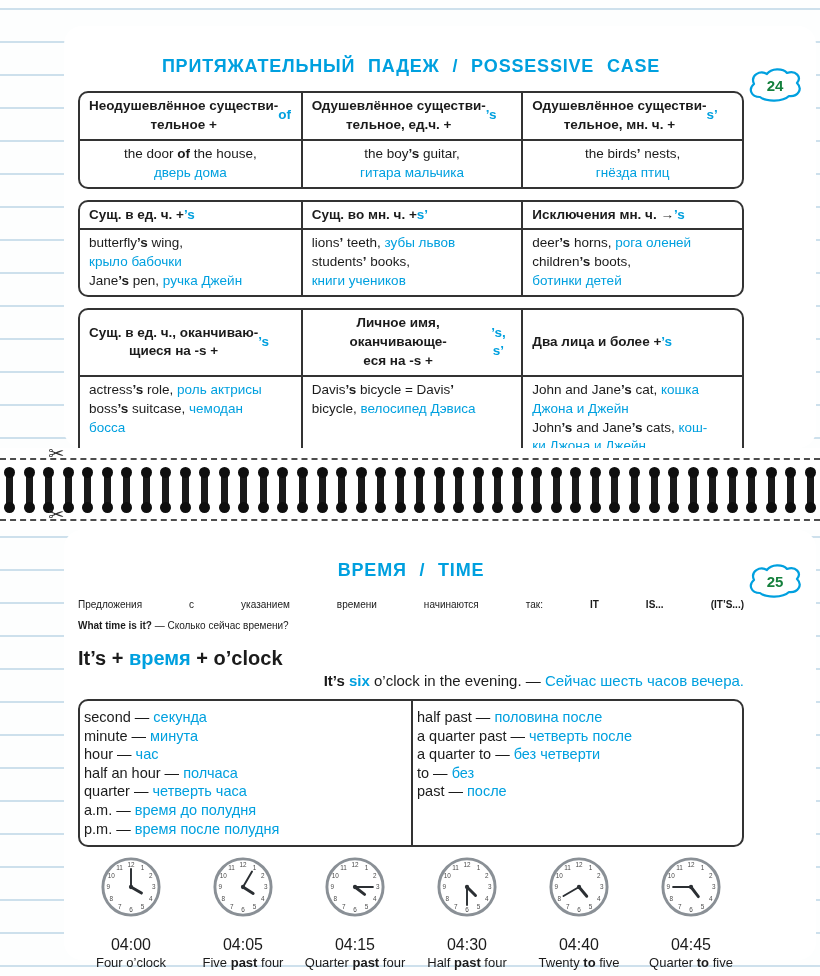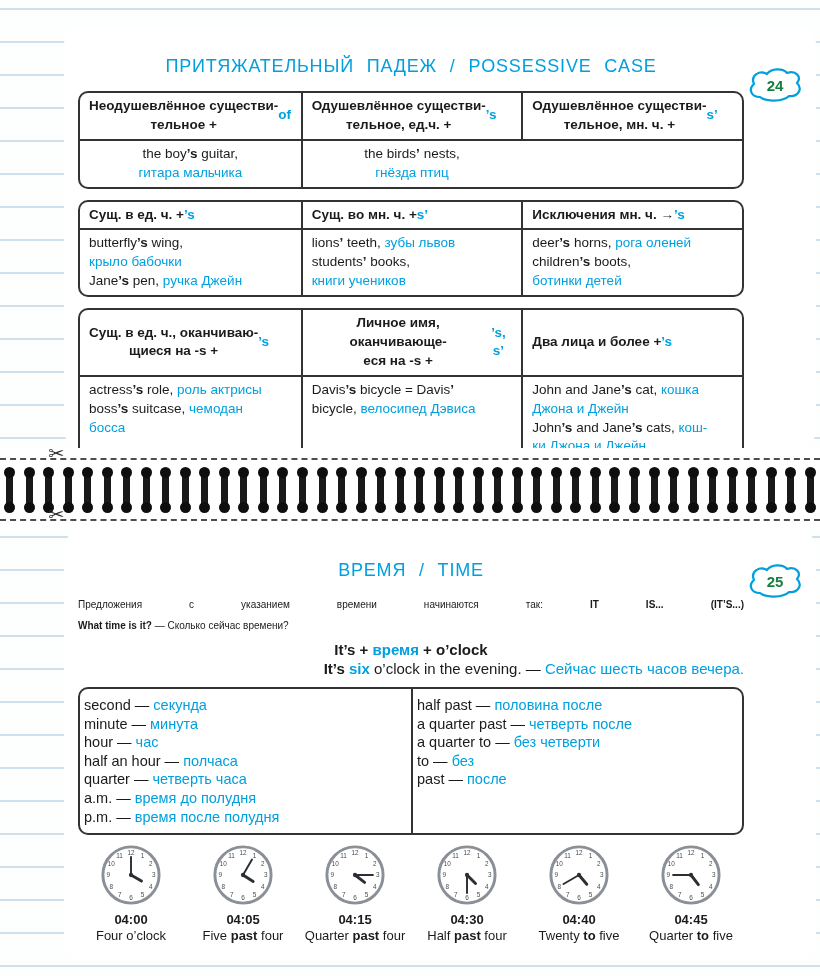--- a/index.html
+++ b/index.html
@@ -10,21 +10,21 @@
     font-family:"Liberation Sans","DejaVu Sans",sans-serif;color:var(--ink);
     background-color:#fdfefe;
     background-image:linear-gradient(to bottom, var(--line) 2px, transparent 2px);
     background-size:100% 33px;
     background-position:0 8px;
   }
   .card{position:absolute;left:64px;width:752px;background:#fff;border-radius:18px;}
   .card-possessive{top:26px;height:422px}
   .card-time{top:530px;height:430px}
   .content{margin:0 72px 0 14px}
-  .card-title{margin:0;padding-top:30px;text-align:center;font-size:18px;font-weight:normal;
+  .card-title{margin:0;padding-top:30px;text-align:center;font-size:18px;font-weight:bold;
     color:var(--accent);letter-spacing:.8px;word-spacing:7px}
   .cy{color:var(--accent)}
   b{font-weight:bold}
 
   
   .page-badge{position:absolute;width:58px;height:38px;right:12px}
   .card-possessive .page-badge{top:40px}
   .card-time .page-badge{top:32px}
   .page-badge svg{position:absolute;inset:0}
   .badge-num{position:absolute;inset:0;display:flex;align-items:center;justify-content:center;
@@ -48,29 +48,29 @@
   .coils{display:flex;justify-content:space-between;align-items:center;height:46px;margin:7px 6px 6px}
   .coil{width:7px;height:44px;background:#191919;border-radius:3.5px;position:relative}
   .coil::before,.coil::after{content:"";position:absolute;left:-2px;width:11px;height:11px;
     border-radius:50%;background:#0e0e0e}
   .coil::before{top:-1px}
   .coil::after{bottom:-1px}
 
   
   .intro{margin:13px 0 0;font-size:10px;line-height:21px}
   .jline{display:inline-block;width:100%;text-align:justify;text-align-last:justify}
-  .formula{margin:5px 0 0;text-align:center;font-size:15px;font-weight:bold}
+  .formula{margin:11px 0 0;text-align:left;font-size:20px;font-weight:bold}
   .example{margin:2px 0 0;text-align:right;font-size:15px}
   .vocab-box{display:grid;grid-template-columns:1fr 1fr;border:2px solid var(--border);
     border-radius:10px;overflow:hidden;margin-top:10px;background:#fff}
   .vocab-col{padding:7px 4px;font-size:14.5px;line-height:18.6px}
   .vocab-col-right{border-left:2px solid var(--border)}
   .clocks-row{display:flex;justify-content:space-between;margin-top:9px}
   .clock-item{width:106px;text-align:center}
-  .clock-time{font-weight:bold;font-size:13px;margin-top:2px}
+  .clock-time{font-weight:normal;font-size:16px;margin-top:14px}
   .clock-caption{font-size:13px;margin-top:1px}
   .cnum{font-size:6.6px;fill:#4a4a4a;font-family:"Liberation Sans","DejaVu Sans",sans-serif}
 </style>
 </head>
 <body>
 
 <div>
 
   <section class="card card-possessive">
     <div class="page-badge">
@@ -79,20 +79,21 @@
       </svg>
       <span class="badge-num">24</span>
     </div>
     <div class="content">
       <h1 class="card-title">ПРИТЯЖАТЕЛЬНЫЙ ПАДЕЖ / POSSESSIVE CASE</h1>
       <div id="possessive-tables">
           <div class="gtable">
             <div class="cell head">Неодушевлённое существи-<br>тельное + <b class="cy">of</b></div>
             <div class="cell head">Одушевлённое существи-<br>тельное, ед.ч. + <b class="cy">’s</b></div>
             <div class="cell head">Одушевлённое существи-<br>тельное, мн. ч. + <b class="cy">s’</b></div>
+            <div class="cell body center">the door <b>of</b> the house,<br><span class="cy">дверь дома</span></div>
             <div class="cell body center">the boy<b>’s</b> guitar,<br><span class="cy">гитара мальчика</span></div>
             <div class="cell body center">the birds<b>’</b> nests,<br><span class="cy">гнёзда птиц</span></div>
           </div>
           <div class="gtable">
             <div class="cell head">Сущ. в ед. ч. + <b class="cy">’s</b></div>
             <div class="cell head">Сущ. во мн. ч. + <b class="cy">s’</b></div>
             <div class="cell head">Исключения мн. ч. → <b class="cy">’s</b></div>
             <div class="cell body left">butterfly<b>’s</b> wing,<br><span class="cy">крыло бабочки</span><br>Jane<b>’s</b> pen, <span class="cy">ручка Джейн</span></div>
             <div class="cell body left">lions<b>’</b> teeth, <span class="cy">зубы львов</span><br>students<b>’</b> books,<br><span class="cy">книги учеников</span></div>
             <div class="cell body left">deer<b>’s</b> horns, <span class="cy">рога оленей</span><br>children<b>’s</b> boots,<br><span class="cy">ботинки детей</span></div>

